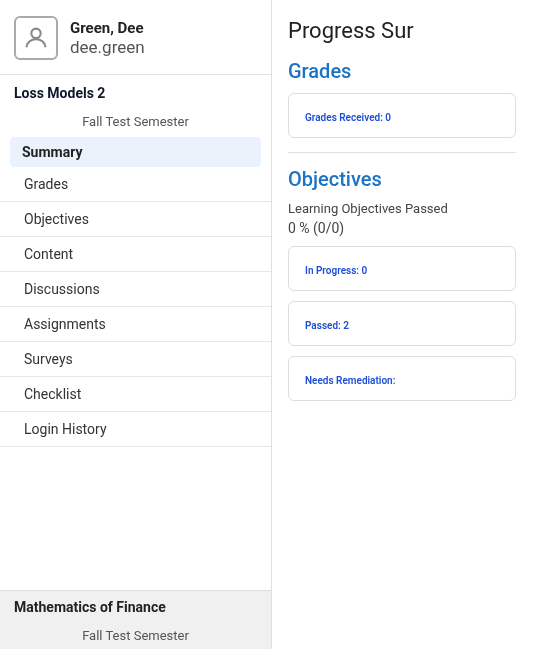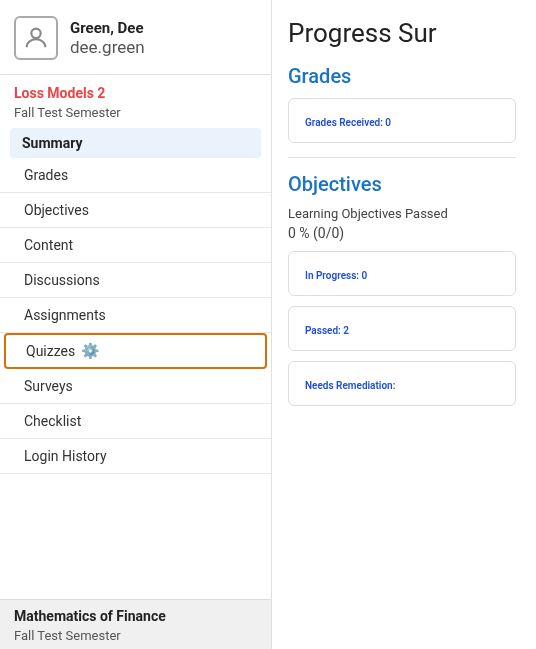--- a/index.html
+++ b/index.html
@@ -67,27 +67,28 @@
 
     
     .course-block {
       padding: 10px 14px 0 14px;
       background: #fff;
     }
 
     .course-name {
       font-weight: 700;
       font-size: 14px;
-      color: #ef4444;
+      color: #0f172a;
     }
 
     .course-semester {
       font-size: 13px;
       color: #555;
-      margin-top: 4px;
+      margin-top: 13px;
+      text-align: center;
     }
 
     
     .summary-item {
       margin: 8px 10px 0 10px;
       background: #eaf2fb;
       border-radius: 4px;
       padding: 7px 12px;
       font-weight: 700;
       font-size: 14px;
@@ -145,21 +146,21 @@
 
     
     .main-content {
       flex: 1;
       padding: 18px 16px;
       overflow: hidden;
       background: #fff;
     }
 
     .page-title {
-      font-size: 26px;
+      font-size: 22px;
       font-weight: 400;
       color: #222;
       margin-bottom: 16px;
     }
 
     
     .section-heading {
       font-size: 20px;
       font-weight: 500;
       color: #1a73c4;
@@ -238,24 +239,20 @@
       <span>Objectives</span>
     </div>
     <div class="nav-item">
       <span>Content</span>
     </div>
     <div class="nav-item">
       <span>Discussions</span>
     </div>
     <div class="nav-item">
       <span>Assignments</span>
-    </div>
-    <div class="nav-item quizzes-item">
-      <span>Quizzes</span>
-      <span class="quiz-icon">⚙️</span>
     </div>
     <div class="nav-item">
       <span>Surveys</span>
     </div>
     <div class="nav-item">
       <span>Checklist</span>
     </div>
     <div class="nav-item">
       <span>Login History</span>
     </div>

